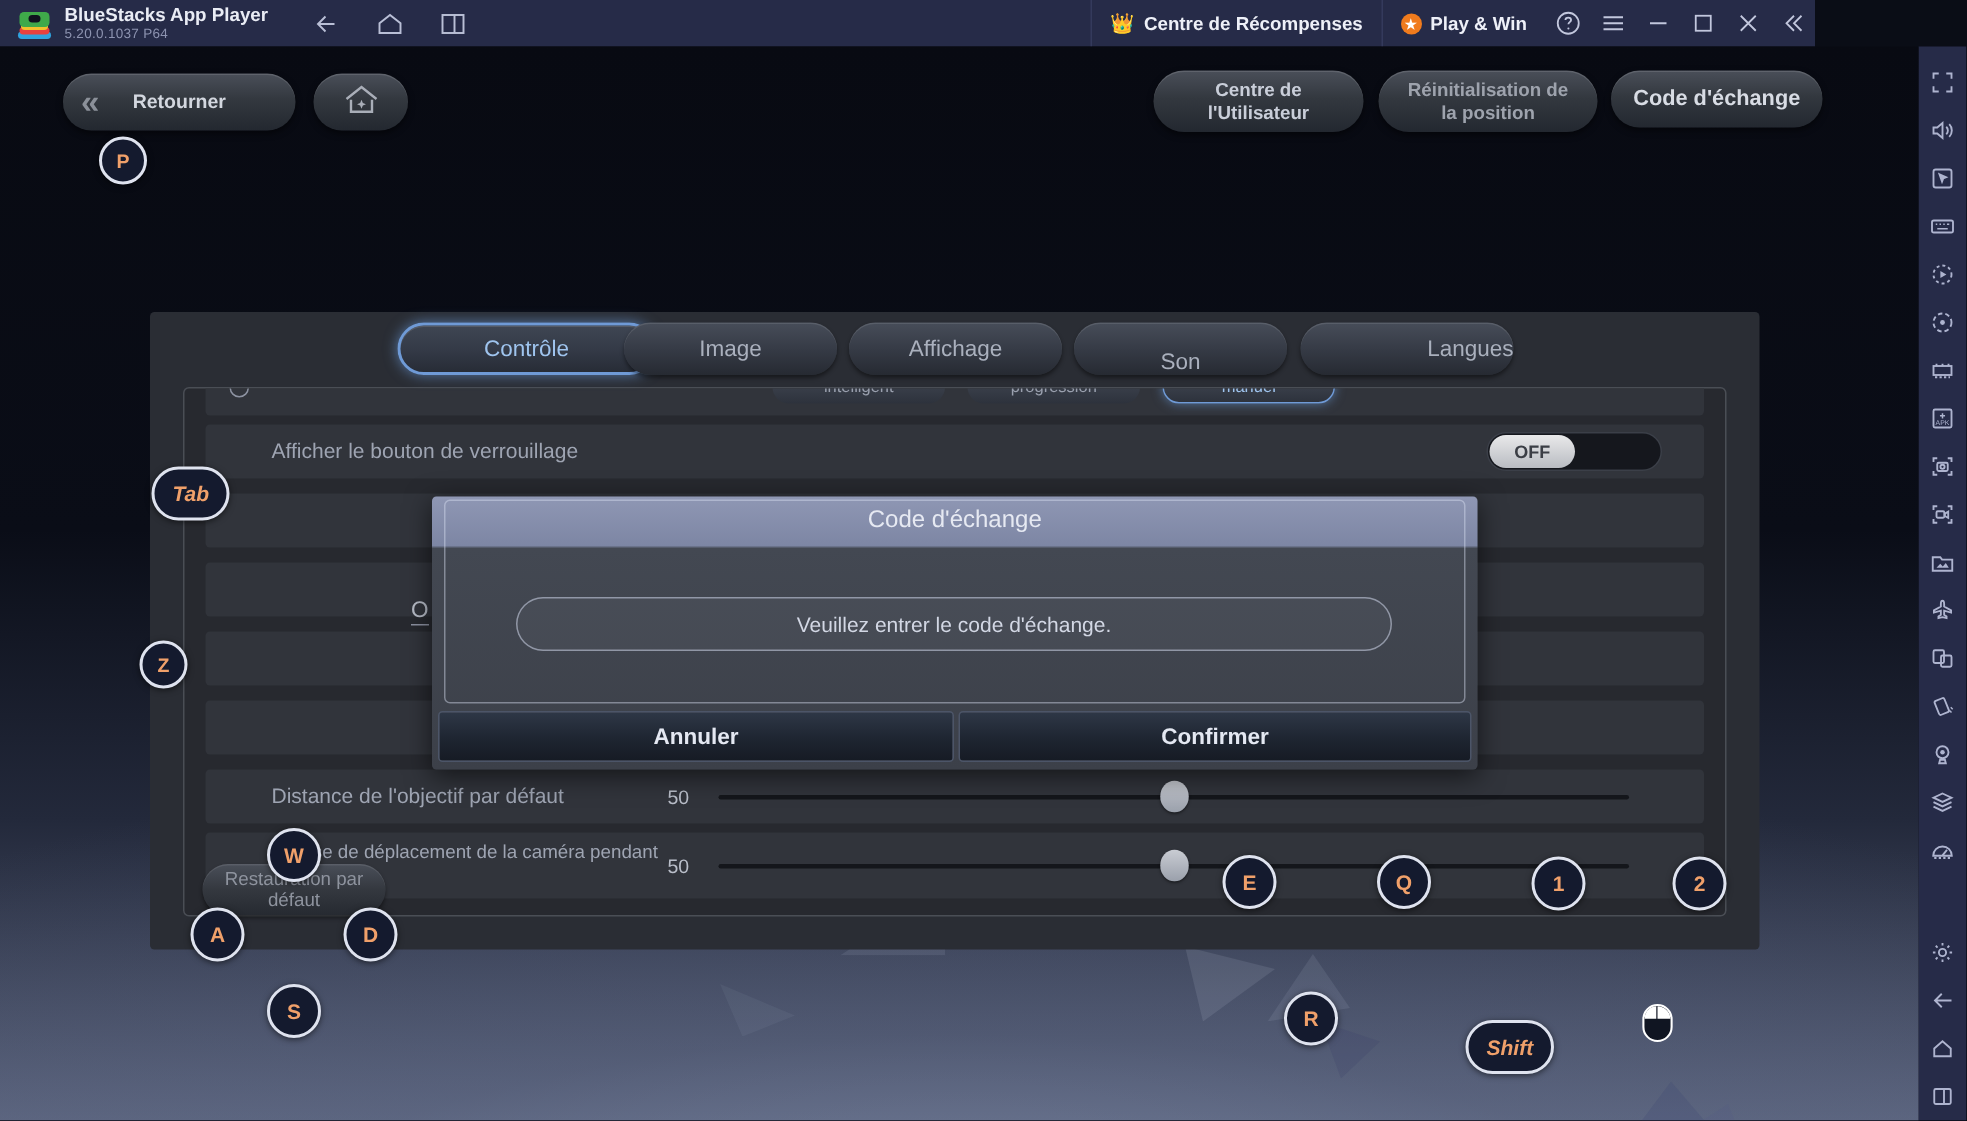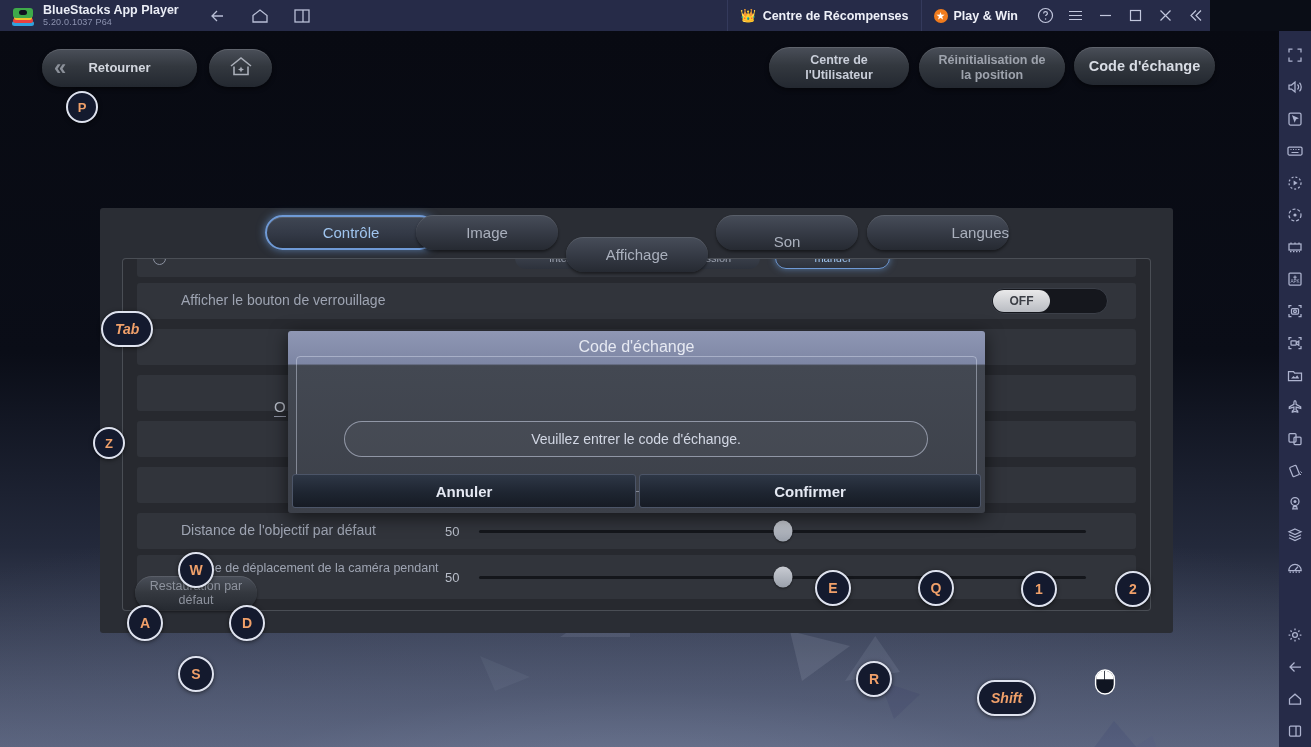--- a/index.html
+++ b/index.html
@@ -118,21 +118,21 @@
     box-shadow: inset 0 1px 0 rgba(255,255,255,.10), 0 2px 3px rgba(0,0,0,.45);
   }
   .tab.active {
     color: #9fc4ee;
     background: linear-gradient(180deg, #3f4653 0%, #333946 55%, #272c36 100%);
     border: 2px solid #6f9ad6;
     box-shadow: 0 0 9px rgba(110,160,225,.65), inset 0 1px 0 rgba(255,255,255,.12);
   }
   #tab-0 { left: 165px; width: 172px; }
   #tab-1 { left: 316px; width: 142px; }
-  #tab-2 { left: 466px; width: 142px; margin-top: 22px; }
+  #tab-2 { left: 466px; width: 142px; }
   #tab-3 { left: 616px; width: 142px; align-items: flex-end; }
   #tab-4 { left: 767px; width: 142px; justify-content: flex-end; }
 
   .rows { position: absolute; left: 0; top: 0; right: 0; bottom: 0; }
   .srow {
     position: absolute; left: 14px; right: 14px; height: 36px;
     background: #31343b; border-radius: 3px;
     display: flex; align-items: center;
   }
   .srow.tall { height: 44px; }
@@ -192,21 +192,21 @@
     background: linear-gradient(180deg, #8f97b4 0%, #7d86a4 18%, #434852 19%, #3c4049 100%);
     border-radius: 3px;
     box-shadow: 0 4px 18px rgba(0,0,0,.6);
   }
   .modal-title {
     position: absolute; left: 0; top: 0; width: 697px; height: 32px;
     display: flex; align-items: center; justify-content: center;
     font-size: 16px; color: #e6e9f2; font-weight: normal;
   }
   .modal-body {
-    position: absolute; left: 8px; top: 25px; right: 8px; height: 136px;
+    position: absolute; left: 8px; top: 2px; right: 8px; height: 136px;
     border: 1px solid rgba(215,222,240,.45); border-radius: 4px; padding-left: 44px;
   }
   .modal-input {
     position: absolute; left: 47px; top: 64px; width: 584px; height: 36px;
     border: 1px solid rgba(206,214,234,.55); border-radius: 18px;
     display: flex; align-items: center; justify-content: center;
     font-size: 14px; color: #d2d7e4;
     background: rgba(255,255,255,.035);
     cursor: text;
   }

